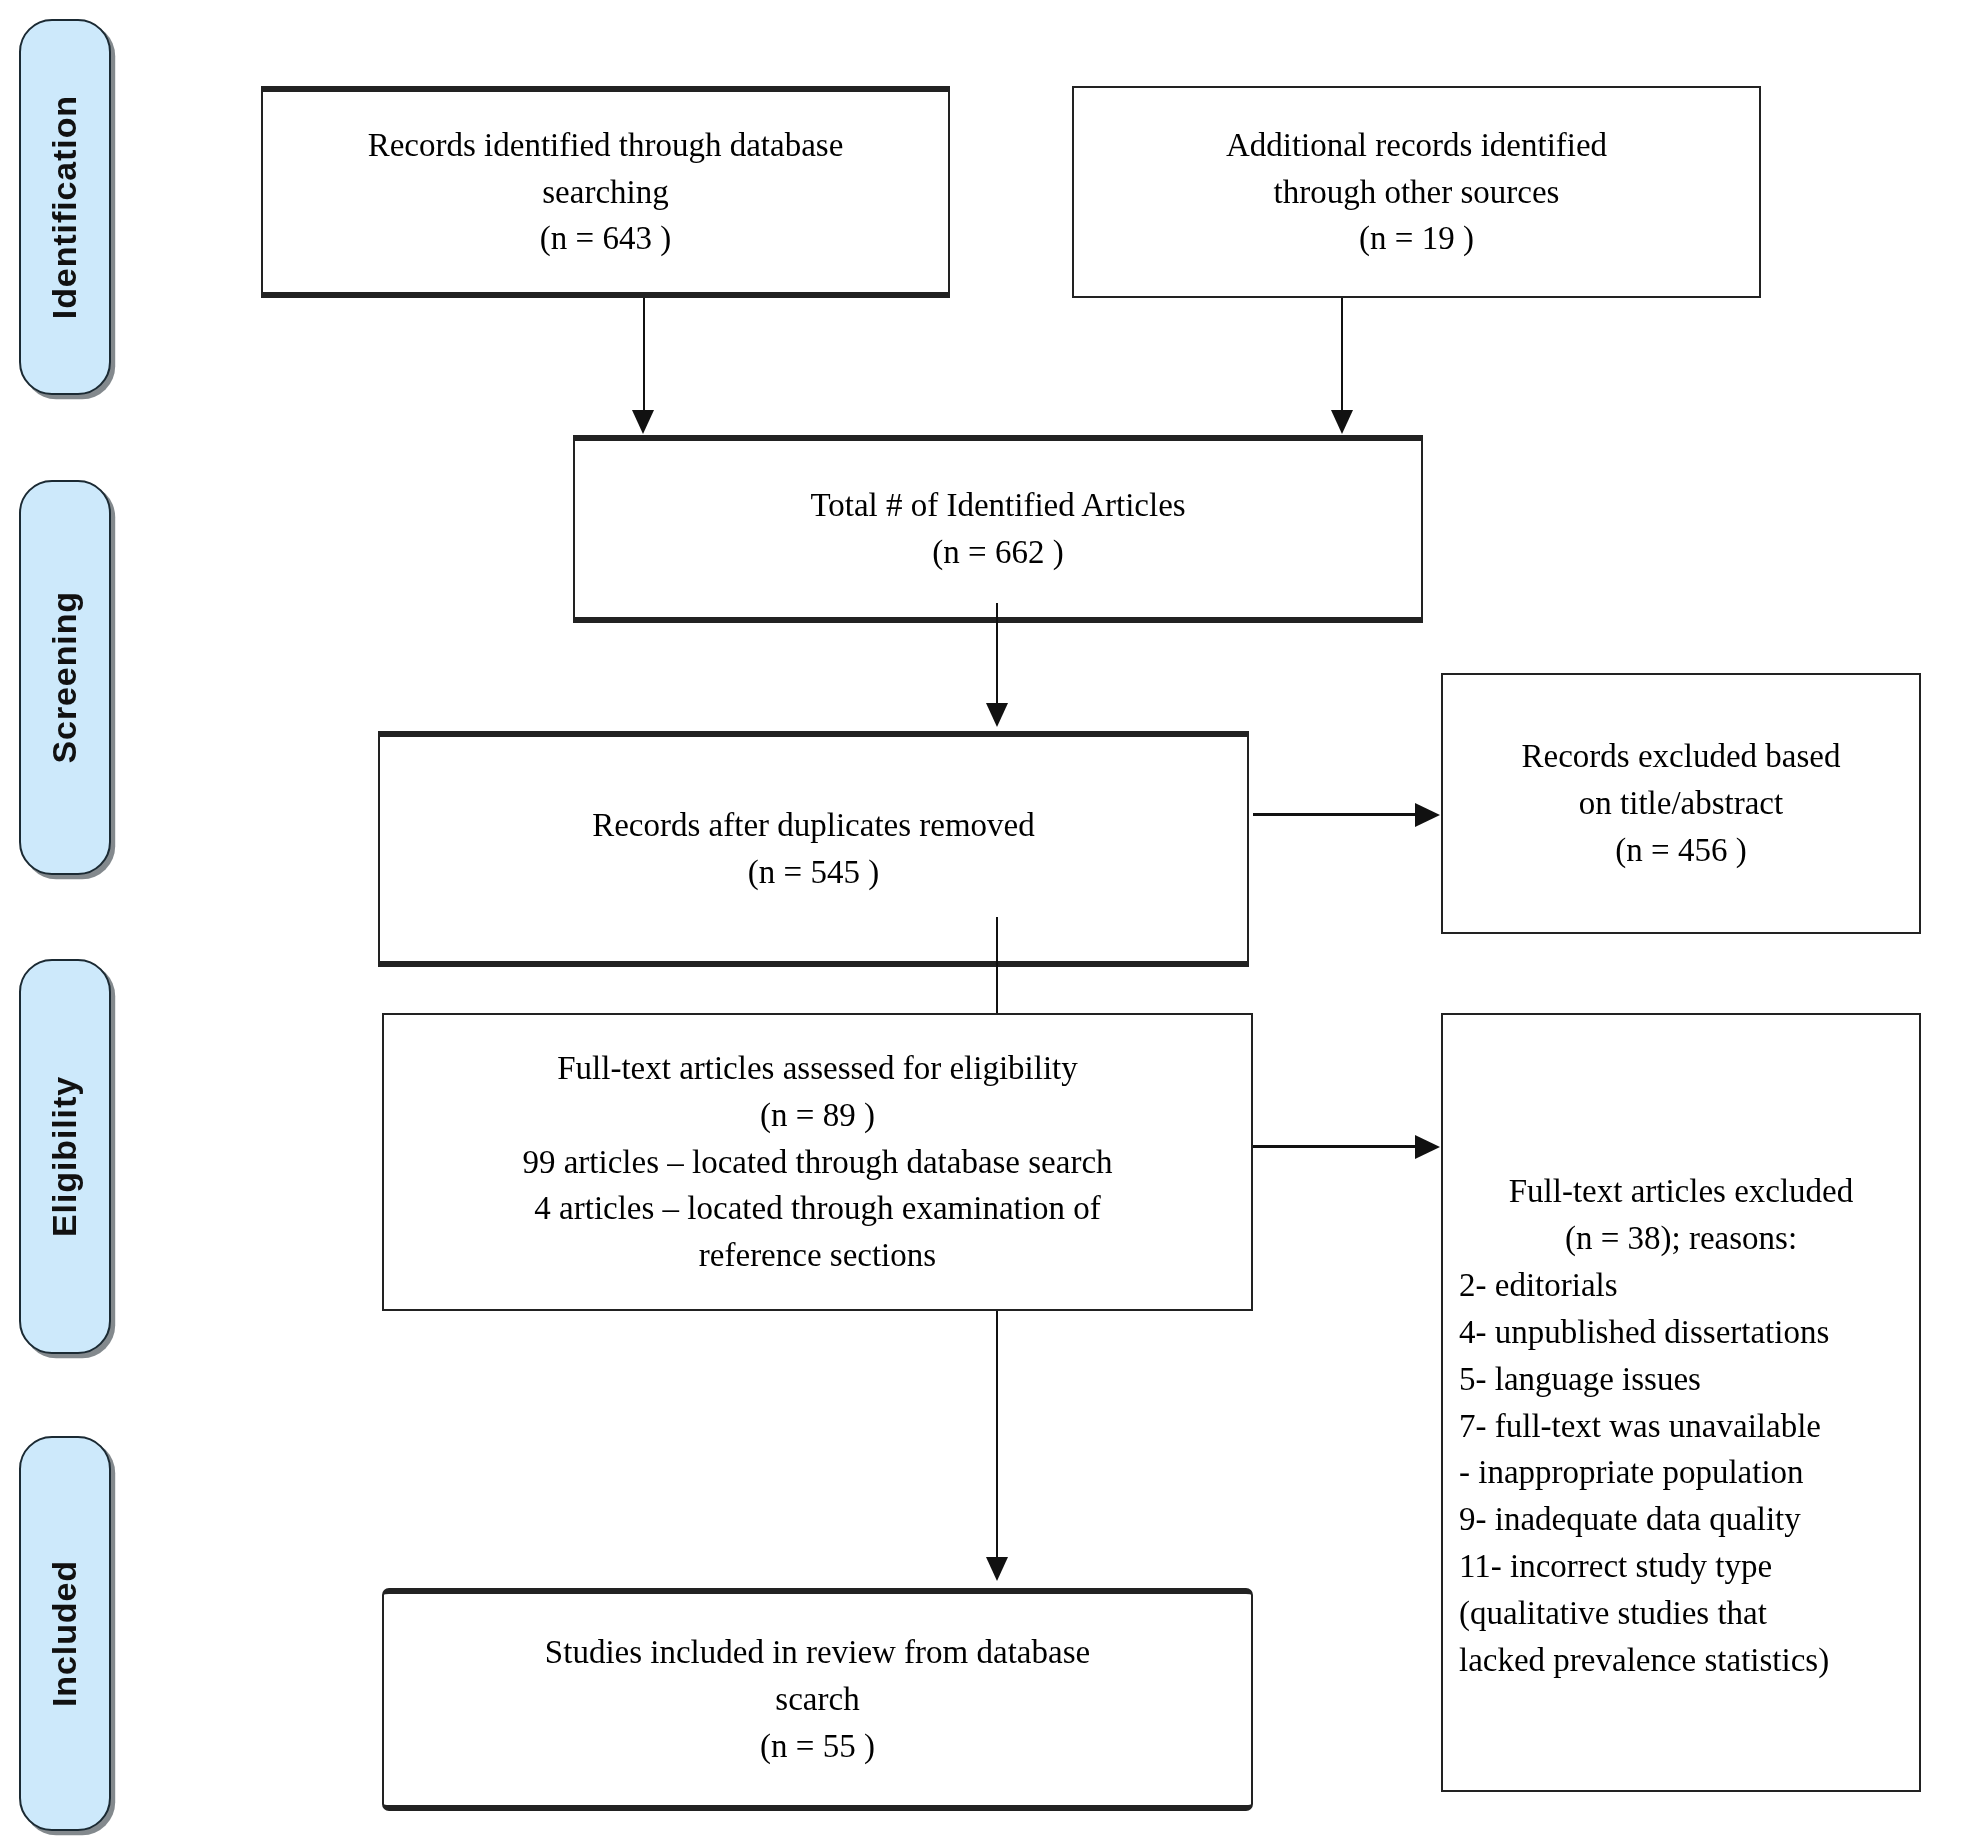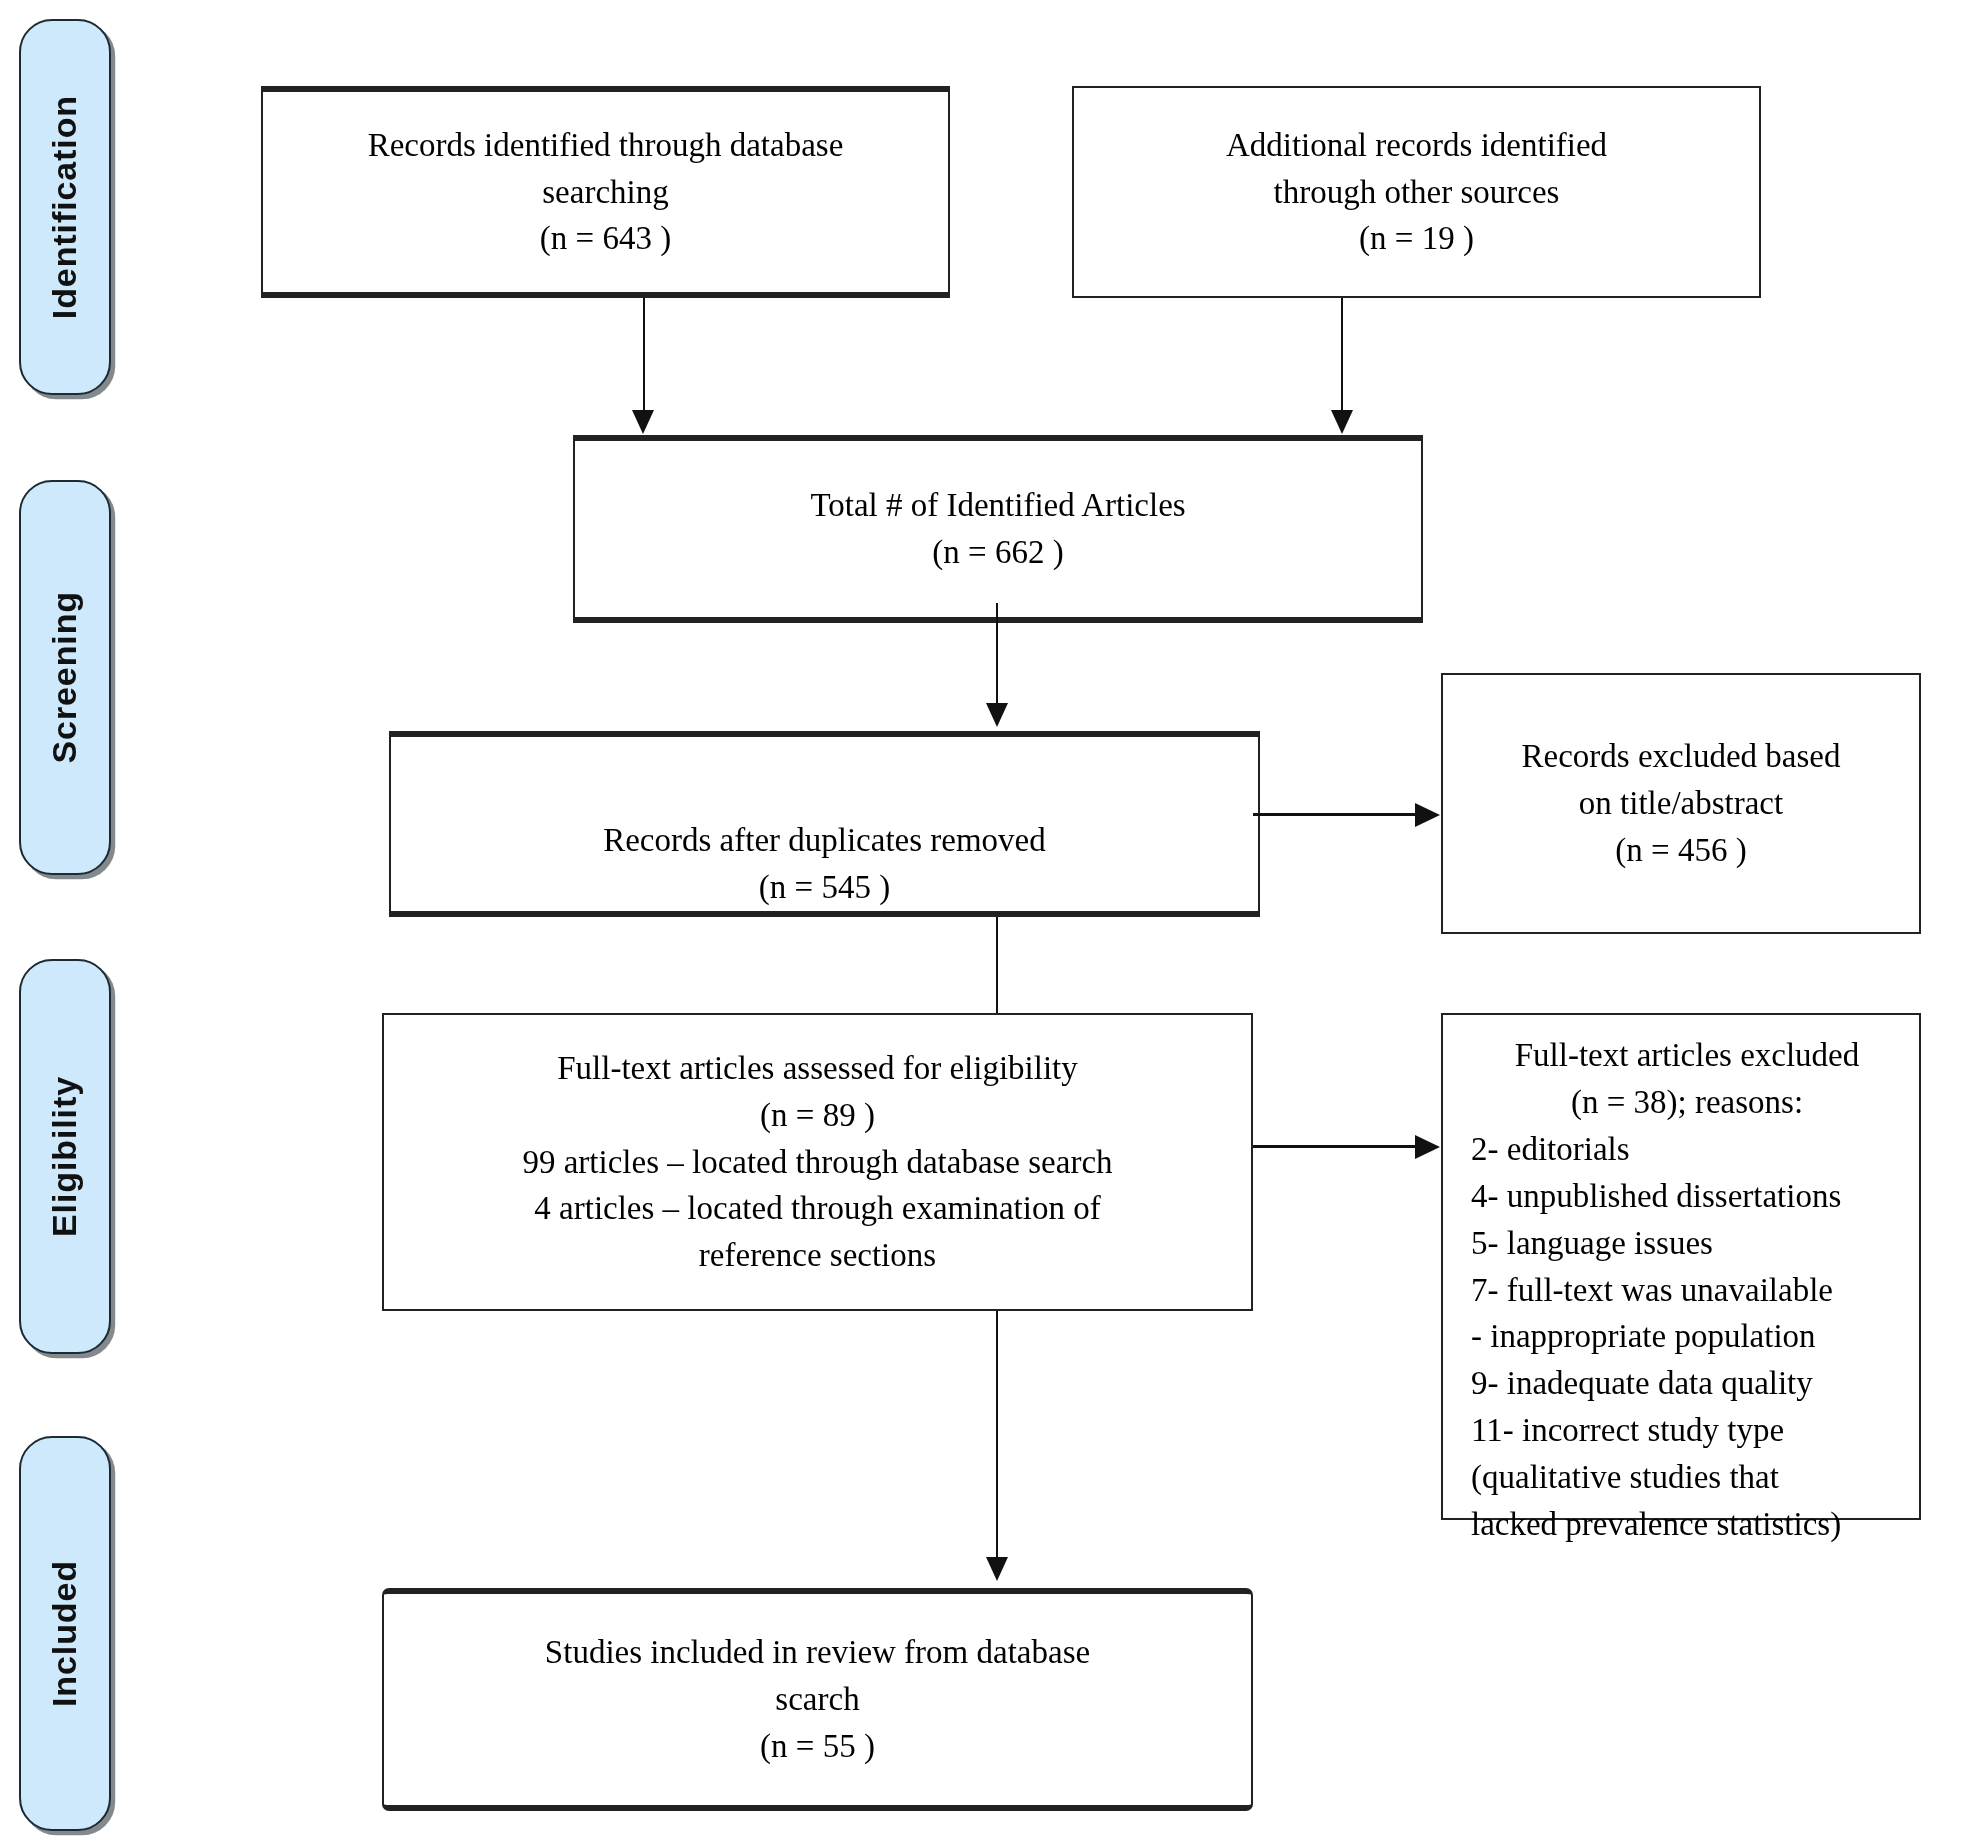--- a/index.html
+++ b/index.html
@@ -141,21 +141,21 @@
   <div class="arrow-down" style="left:1331px; top:410px;"></div>
 
   <div class="flow-box thick-hz" style="left:573px; top:435px; width:850px; height:188px;">
     <div class="box-text">Total # of Identified Articles
 (n = 662  )</div>
   </div>
 
   <div class="vline" style="left:996px; top:603px; height:105px;"></div>
   <div class="arrow-down" style="left:986px; top:703px;"></div>
 
-  <div class="flow-box thick-hz" style="left:389px; top:731px; width:871px; height:186px;align-items:flex-end;">
+  <div class="flow-box thick-hz" style="left:378px; top:731px; width:871px; height:236px;">
     <div class="box-text">Records after duplicates removed
 (n = 545  )</div>
   </div>
 
   <div class="flow-box" style="left:1441px; top:673px; width:480px; height:261px;">
     <div class="box-text">Records excluded based
 on title/abstract
 (n = 456  )</div>
   </div>
 
@@ -166,21 +166,21 @@
   <div class="arrow-down" style="left:986px; top:1020px;"></div>
 
   <div class="flow-box" style="left:382px; top:1013px; width:871px; height:298px;font-family:Liberation Serif, serif;">
     <div class="box-text">Full-text articles assessed for eligibility
 (n = 89  )
 99 articles – located through database search
 4 articles – located through examination of
 reference sections</div>
   </div>
 
-  <div class="flow-box left-align" style="left:1441px; top:1013px; width:480px; height:507px;padding-left:12px;">
+  <div class="flow-box left-align" style="left:1441px; top:1013px; width:480px; height:779px;">
     <div class="box-text">
       <span class="box-head">Full-text articles excluded
 (n = 38); reasons:</span><span>2- editorials
 4- unpublished dissertations
 5- language issues
 7- full-text was unavailable
 - inappropriate population
 9- inadequate data quality
 11- incorrect study type
 (qualitative studies that

